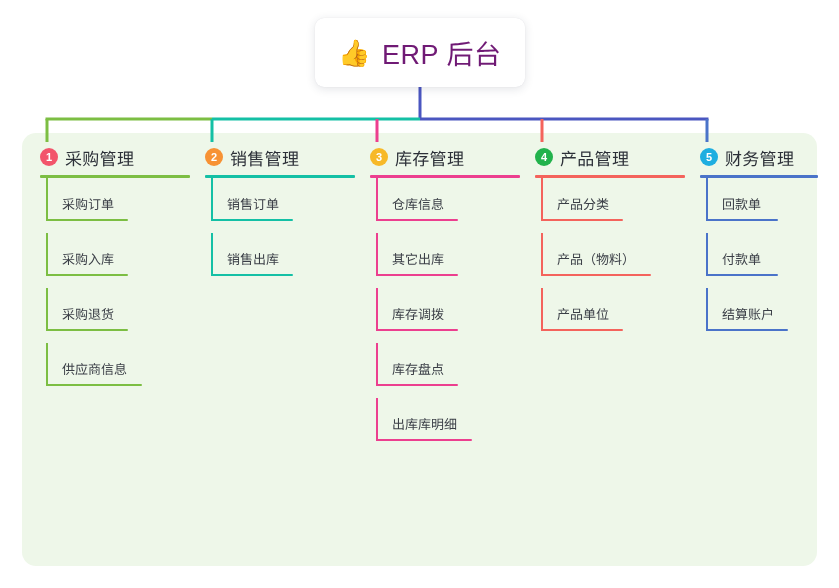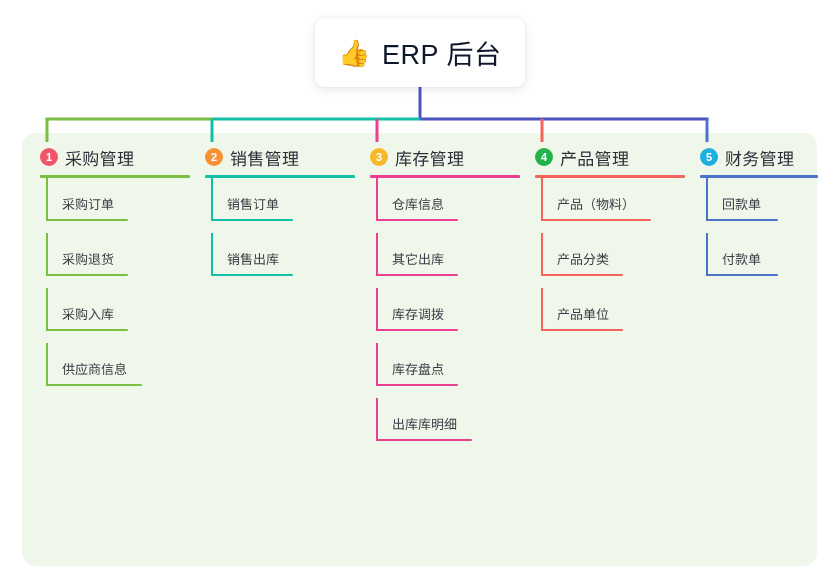--- a/index.html
+++ b/index.html
@@ -25,21 +25,21 @@
     gap:11px;
     box-sizing:border-box;
   }
   .root-emoji{
     font-size:26px;line-height:1;
     display:inline-block;
     filter:none;
   }
   .root-title{
     font-size:27px;
-    color:#0f172a;
+    color:#701a75;
     letter-spacing:.5px;
     white-space:nowrap;
   }
 
   
   .panel{
     position:absolute;
     left:22px;top:133px;
     width:795px;height:433px;
     background:#eef7e9;
@@ -146,26 +146,26 @@
         </div>
         <div class="col-underline" style="background: rgb(124, 190, 67); width: 150px;"></div>
         <div class="children">
           <div class="child">
             <div class="child-stem" style="background: rgb(124, 190, 67); height: 43px;"></div>
             <div class="child-label">采购订单</div>
             <div class="child-underline" style="background: rgb(124, 190, 67); width: 82px;"></div>
           </div>
           <div class="child">
             <div class="child-stem" style="background: rgb(124, 190, 67); height: 43px;"></div>
+            <div class="child-label">采购入库</div>
+            <div class="child-underline" style="background: rgb(124, 190, 67); width: 82px;"></div>
+          </div>
+          <div class="child">
+            <div class="child-stem" style="background: rgb(124, 190, 67); height: 43px;"></div>
             <div class="child-label">采购退货</div>
-            <div class="child-underline" style="background: rgb(124, 190, 67); width: 82px;"></div>
-          </div>
-          <div class="child">
-            <div class="child-stem" style="background: rgb(124, 190, 67); height: 43px;"></div>
-            <div class="child-label">采购入库</div>
             <div class="child-underline" style="background: rgb(124, 190, 67); width: 82px;"></div>
           </div>
           <div class="child">
             <div class="child-stem" style="background: rgb(124, 190, 67); height: 43px;"></div>
             <div class="child-label">供应商信息</div>
             <div class="child-underline" style="background: rgb(124, 190, 67); width: 96px;"></div>
           </div>
         </div>
       </div>
       <div class="column" style="left: 205px; width: 150px;">
@@ -223,27 +223,27 @@
       </div>
       <div class="column" style="left: 535px; width: 150px;">
         <div class="col-head">
           <span class="badge" style="background: rgb(34, 178, 76);">4</span>
           <span class="col-title">产品管理</span>
         </div>
         <div class="col-underline" style="background: rgb(244, 99, 92); width: 150px;"></div>
         <div class="children">
           <div class="child">
             <div class="child-stem" style="background: rgb(244, 99, 92); height: 43px;"></div>
+            <div class="child-label">产品分类</div>
+            <div class="child-underline" style="background: rgb(244, 99, 92); width: 82px;"></div>
+          </div>
+          <div class="child">
+            <div class="child-stem" style="background: rgb(244, 99, 92); height: 43px;"></div>
             <div class="child-label">产品（物料）</div>
             <div class="child-underline" style="background: rgb(244, 99, 92); width: 110px;"></div>
-          </div>
-          <div class="child">
-            <div class="child-stem" style="background: rgb(244, 99, 92); height: 43px;"></div>
-            <div class="child-label">产品分类</div>
-            <div class="child-underline" style="background: rgb(244, 99, 92); width: 82px;"></div>
           </div>
           <div class="child">
             <div class="child-stem" style="background: rgb(244, 99, 92); height: 43px;"></div>
             <div class="child-label">产品单位</div>
             <div class="child-underline" style="background: rgb(244, 99, 92); width: 82px;"></div>
           </div>
         </div>
       </div>
       <div class="column" style="left: 700px; width: 118px;">
         <div class="col-head">
@@ -255,17 +255,22 @@
           <div class="child">
             <div class="child-stem" style="background: rgb(74, 115, 201); height: 43px;"></div>
             <div class="child-label">回款单</div>
             <div class="child-underline" style="background: rgb(74, 115, 201); width: 72px;"></div>
           </div>
           <div class="child">
             <div class="child-stem" style="background: rgb(74, 115, 201); height: 43px;"></div>
             <div class="child-label">付款单</div>
             <div class="child-underline" style="background: rgb(74, 115, 201); width: 72px;"></div>
           </div>
+          <div class="child">
+            <div class="child-stem" style="background: rgb(74, 115, 201); height: 43px;"></div>
+            <div class="child-label">结算账户</div>
+            <div class="child-underline" style="background: rgb(74, 115, 201); width: 82px;"></div>
+          </div>
         </div>
       </div>
     </div>
 
 </div>
 
 </body></html>

